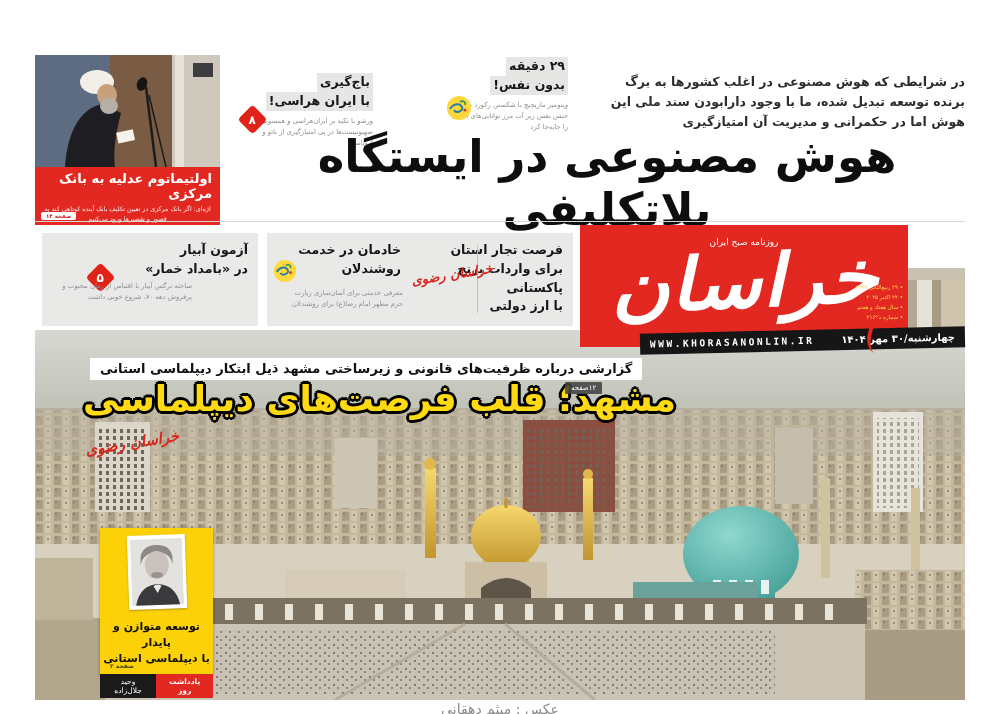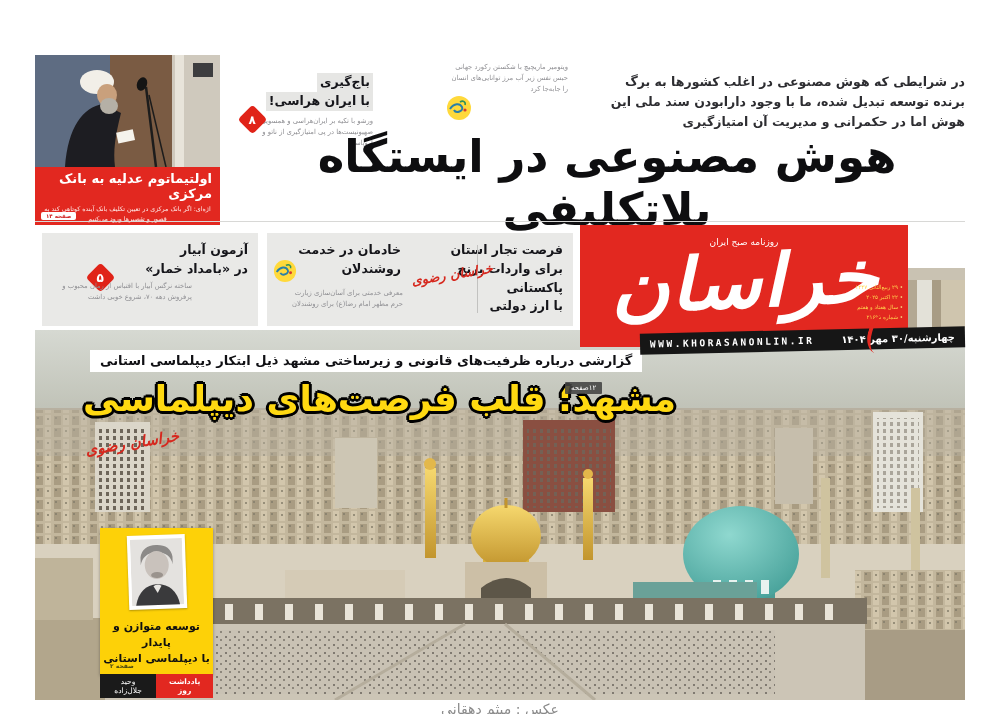--- a/index.html
+++ b/index.html
@@ -67,21 +67,21 @@
     border-radius:50%; transform:rotate(18deg); }
   .corner-photo { position:absolute; left:905px; top:268px; width:60px; height:64px; z-index:1;
     background:
       linear-gradient(#c9c2b2 0 18%, transparent 18%),
       linear-gradient(90deg, #b3a893 0 20%, #e3e1d8 20% 45%, #a89c85 45% 60%, #cfc5ae 60% 100%);
   }
 
   
   .photo-wrap { position:absolute; left:35px; top:330px; width:930px; height:370px; overflow:hidden; z-index:2; }
   .photo-wrap svg.scene { position:absolute; left:0; top:0; }
-  .kicker { position:absolute; left:55px; top:20px; background:#fff; padding:3px 10px 4px 10px; direction:rtl;
+  .kicker { position:absolute; left:55px; top:28px; background:#fff; padding:3px 10px 4px 10px; direction:rtl;
     font-size:13px; font-weight:bold; color:#101014; white-space:nowrap; }
   .yellow-headline { position:absolute; left:48px; top:48px; direction:rtl; font-size:36px; font-weight:800;
     color:#ffd911; white-space:nowrap; letter-spacing:-0.5px;
     text-shadow: 2px 2px 0 #000, -2px 2px 0 #000, 2px -2px 0 #000, -2px -2px 0 #000,
                  3px 0 0 #000, -3px 0 0 #000, 0 3px 0 #000, 0 -3px 0 #000; }
   .pages-badge { position:absolute; left:530px; top:52px; background:rgba(66,66,66,0.88); color:#fff;
     font-size:7px; padding:2px 6px; direction:rtl; border-radius:1px; }
   .region-logo { position:absolute; left:50px; top:104px; font-size:15px; }
 
   
@@ -130,20 +130,24 @@
       <span>باج‌گیری</span><br>
       <span>با ایران هراسی!</span>
     </div>
     <div class="diamond-badge">
       <span>۸</span>
     </div>
     <div class="t-sub">ورشو با تکیه بر ایران‌هراسی و همسویی با صهیونیست‌ها در پی امتیازگیری از ناتو و اروپاست</div>
   </div>
 
   <div class="teaser t-a3">
+    <div class="t-title">
+      <span>۲۹ دقیقه</span><br>
+      <span>بدون نفس!</span>
+    </div>
     <svg class="blob-logo" width="26" height="26" viewBox="0 0 26 26">
       <circle cx="13" cy="13" r="12" fill="#ffd93b"></circle>
       <path d="M4,14 C8,8 14,8 16,12 C18,16 10,19 8,15" stroke="#2a7fa8" stroke-width="2" fill="none"></path>
       <path d="M14,7 C17,5 20,7 19,10" stroke="#2e8f5a" stroke-width="1.6" fill="none"></path>
       <circle cx="19" cy="15" r="1.6" fill="#d63a2f"></circle>
     </svg>
     <div class="t-sub">ویتومیر ماریچیچ با شکستن رکورد جهانی حبس نفس زیر آب مرز توانایی‌های انسان را جابه‌جا کرد</div>
   </div>
 
   <div class="lede">در شرایطی که هوش مصنوعی در اغلب کشورها به برگ برنده توسعه تبدیل شده، ما با وجود دارابودن سند ملی این هوش اما در حکمرانی و مدیریت آن امتیازگیری</div>

